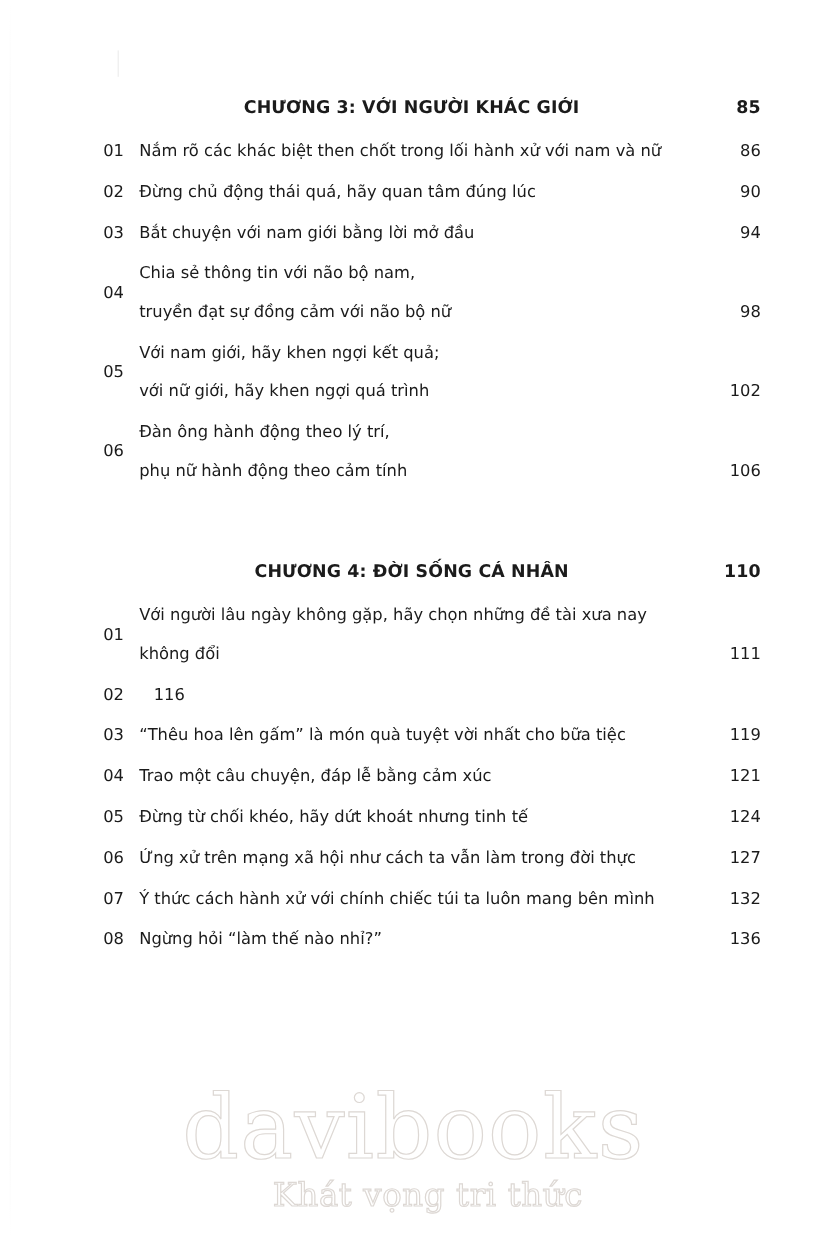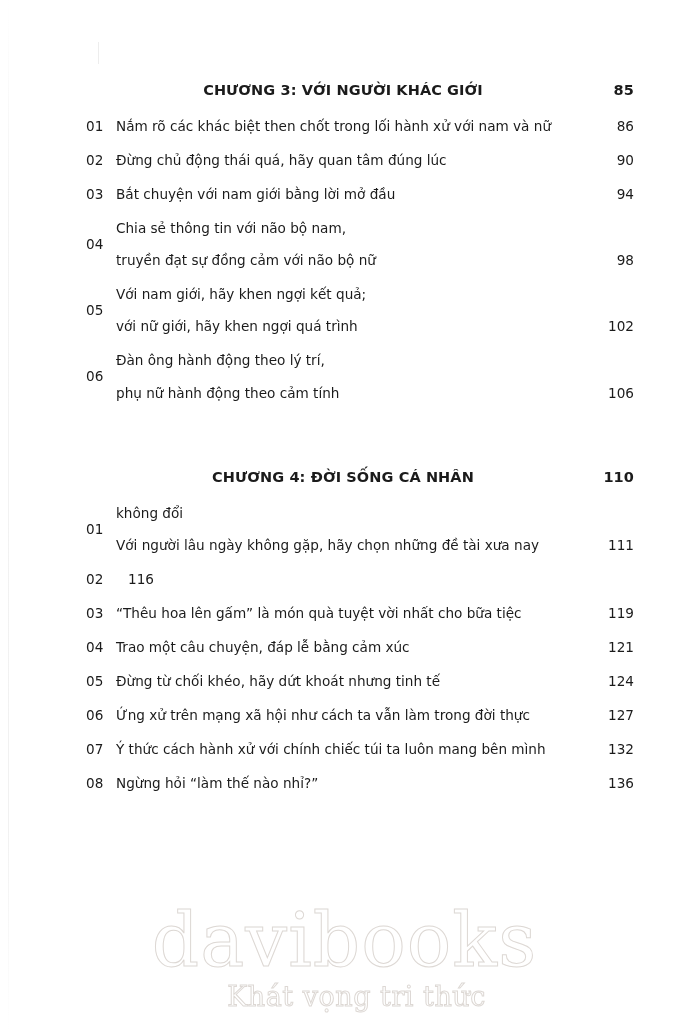--- a/index.html
+++ b/index.html
@@ -200,22 +200,22 @@
 
     <div class="chapter-block">
       <div class="chapter-head">
         <span class="ch-title">CHƯƠNG 4: ĐỜI SỐNG CÁ NHÂN</span>
         <span class="ch-page">110</span>
       </div>
 
       <div class="entry">
         <span class="num">01</span>
         <span class="lines">
+          <span class="line">Với người lâu ngày không gặp, hãy chọn những đề tài xưa nay</span>
           <span class="line">không đổi</span>
-          <span class="line">Với người lâu ngày không gặp, hãy chọn những đề tài xưa nay</span>
         </span>
         <span class="pg align-second">111</span>
       </div>
 
       <div class="entry">
         <span class="num">02</span>
         <span class="pg">116</span>
       </div>
 
       <div class="entry">

